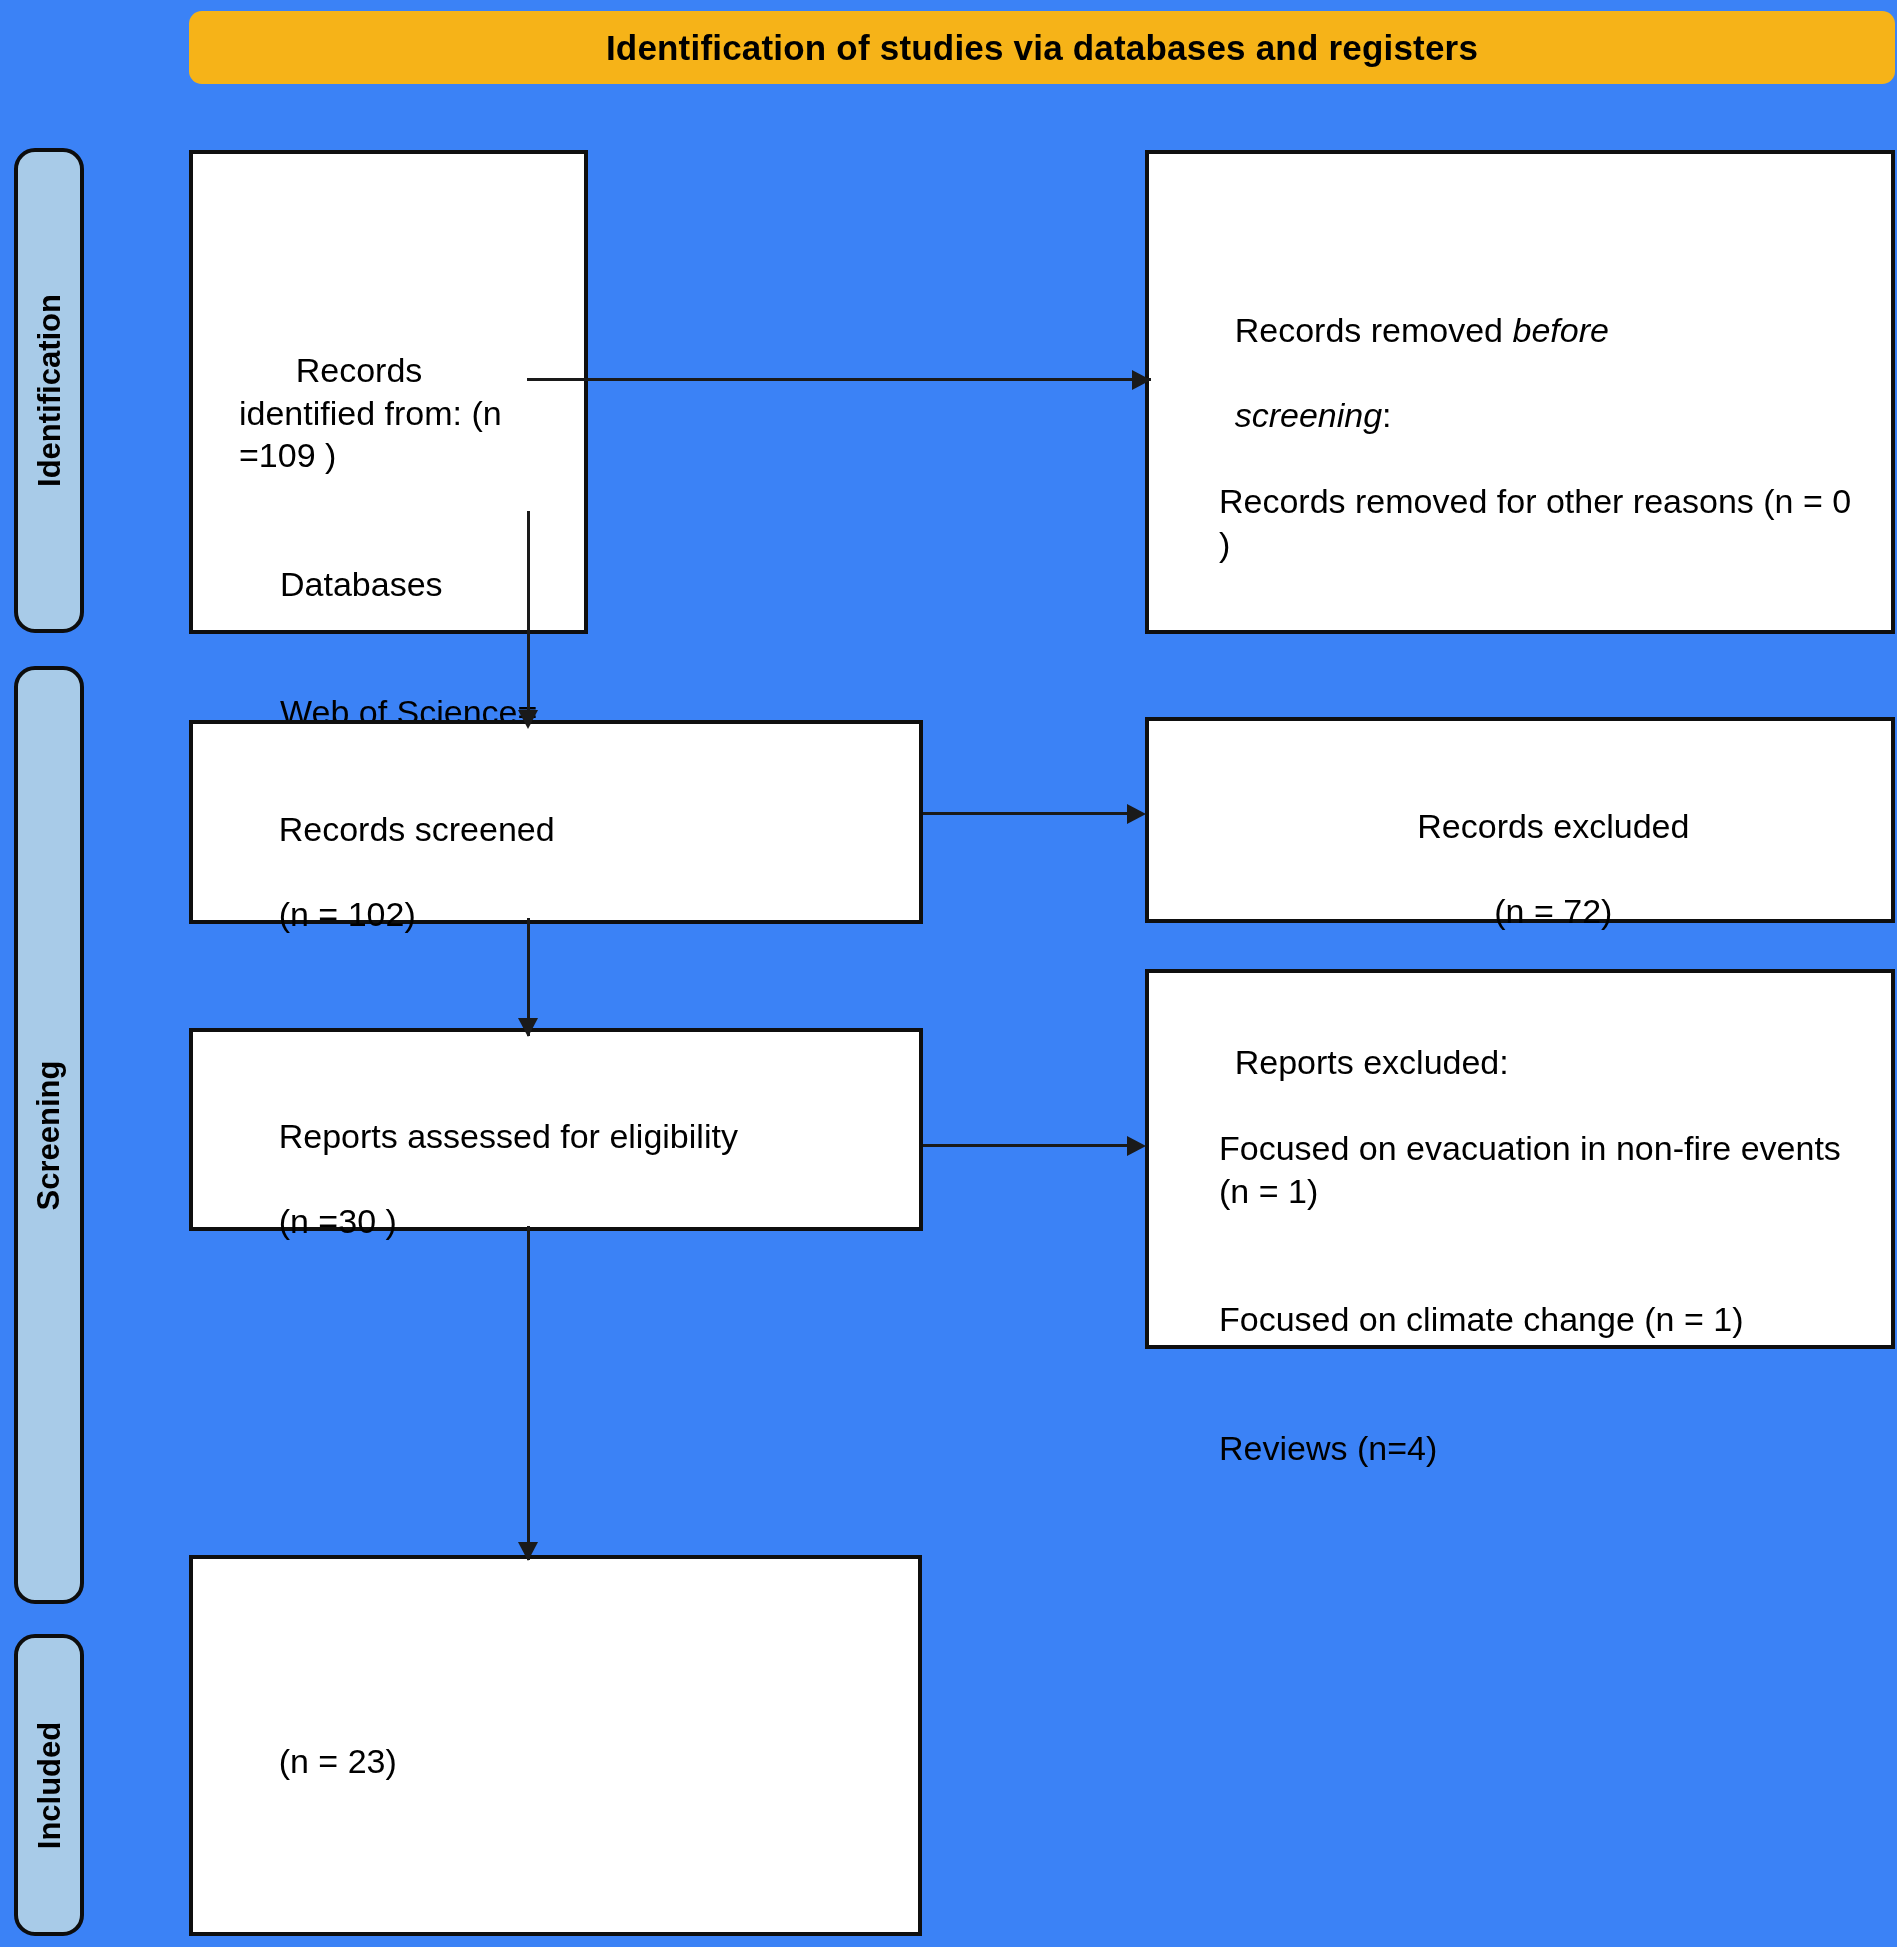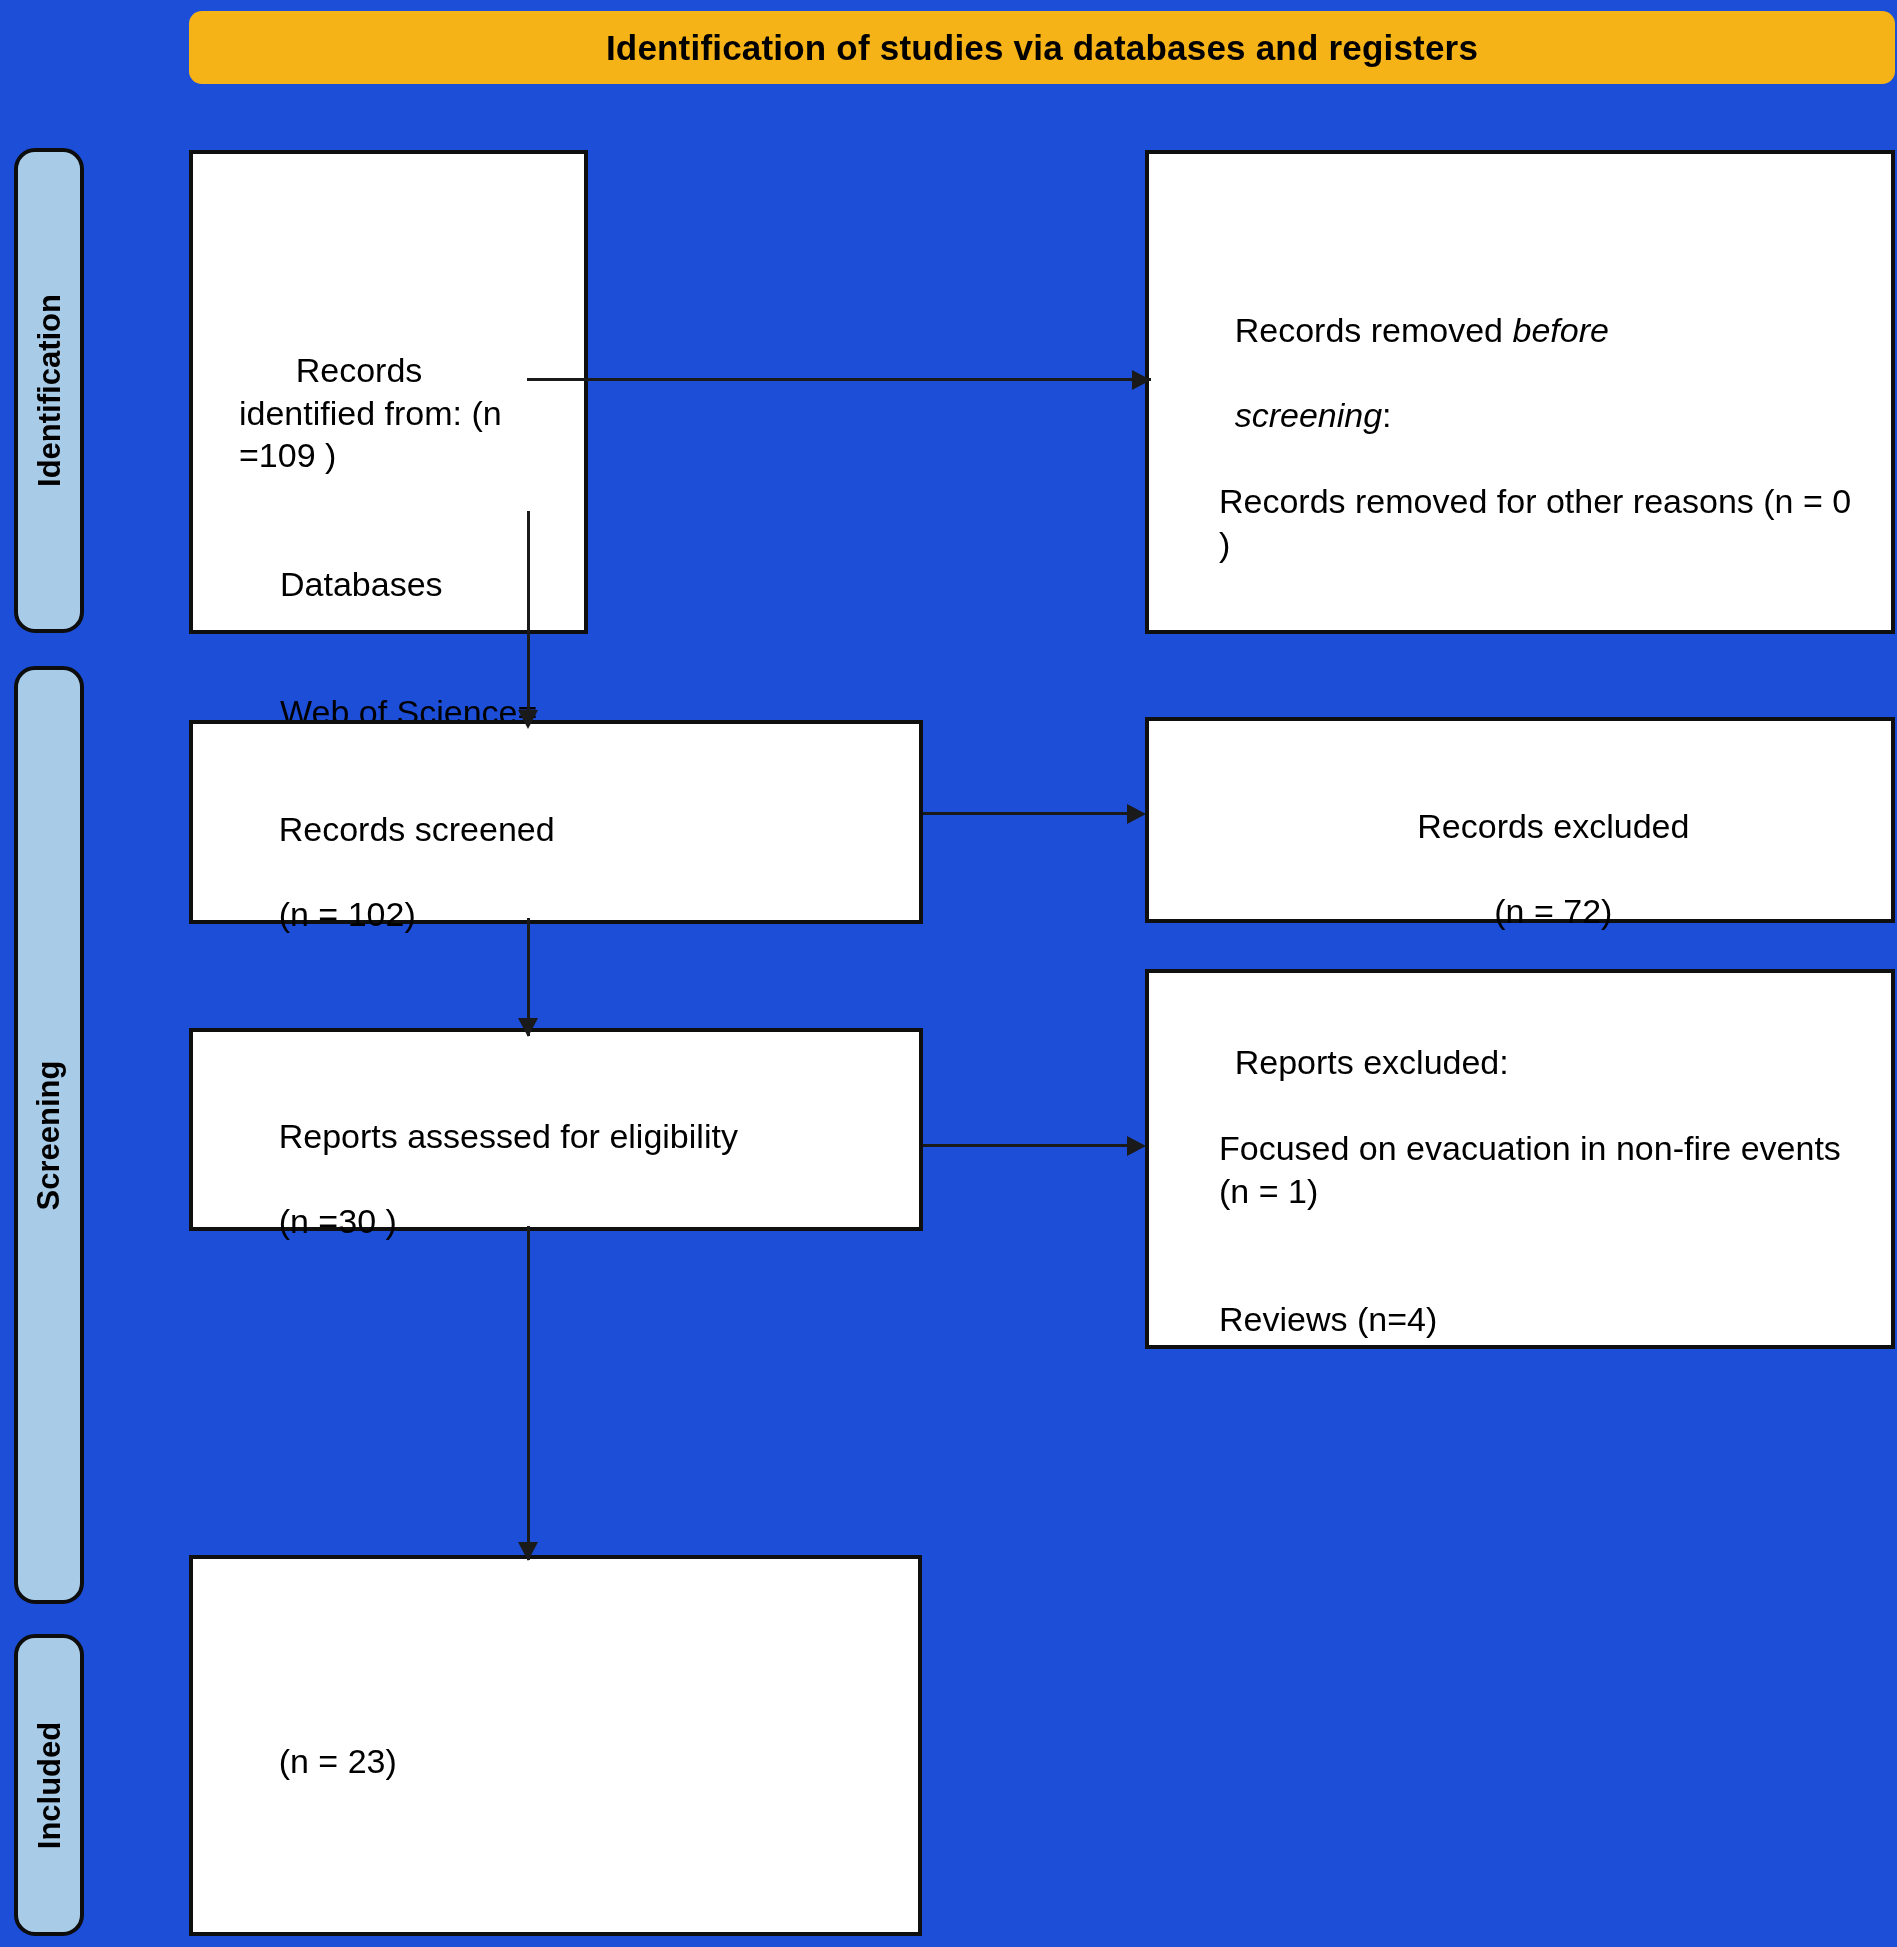--- a/index.html
+++ b/index.html
@@ -6,21 +6,21 @@
   html,body{margin:0;padding:0;background:#ffffff;}
   body{
     font-family:"Liberation Sans","DejaVu Sans",sans-serif;
     color:#000000;
     -webkit-font-smoothing:antialiased;
   }
   #canvas{
     position:relative;
     width:1897px;
     height:1947px;
-    background:#1d4ed8;
+    background:#3b82f6;
     overflow:hidden;
   }
 
   
   .banner{
     position:absolute;
     left:189px; top:11.2px;
     width:1706px; height:73px;
     background:#F6B318;
     border-radius:12.8px;
@@ -193,20 +193,21 @@
     <div class="body">
       <span>Reports assessed for eligibility</span><br>
       <span>(n =30 )</span>
     </div>
   </div>
 
   <div class="fbox" id="box-reports-excluded">
     <div class="body">
       <span>Reports excluded:</span>
       <span class="ind">Focused on evacuation in non-fire events (n = 1)</span>
+      <span class="ind">Focused on climate change (n = 1)</span>
       <span class="ind">Reviews (n=4)</span>
     </div>
   </div>
 
   <div class="fbox" id="box-included">
     <div class="body">
       <br>
       <span>(n = 23)</span>
     </div>
   </div>

